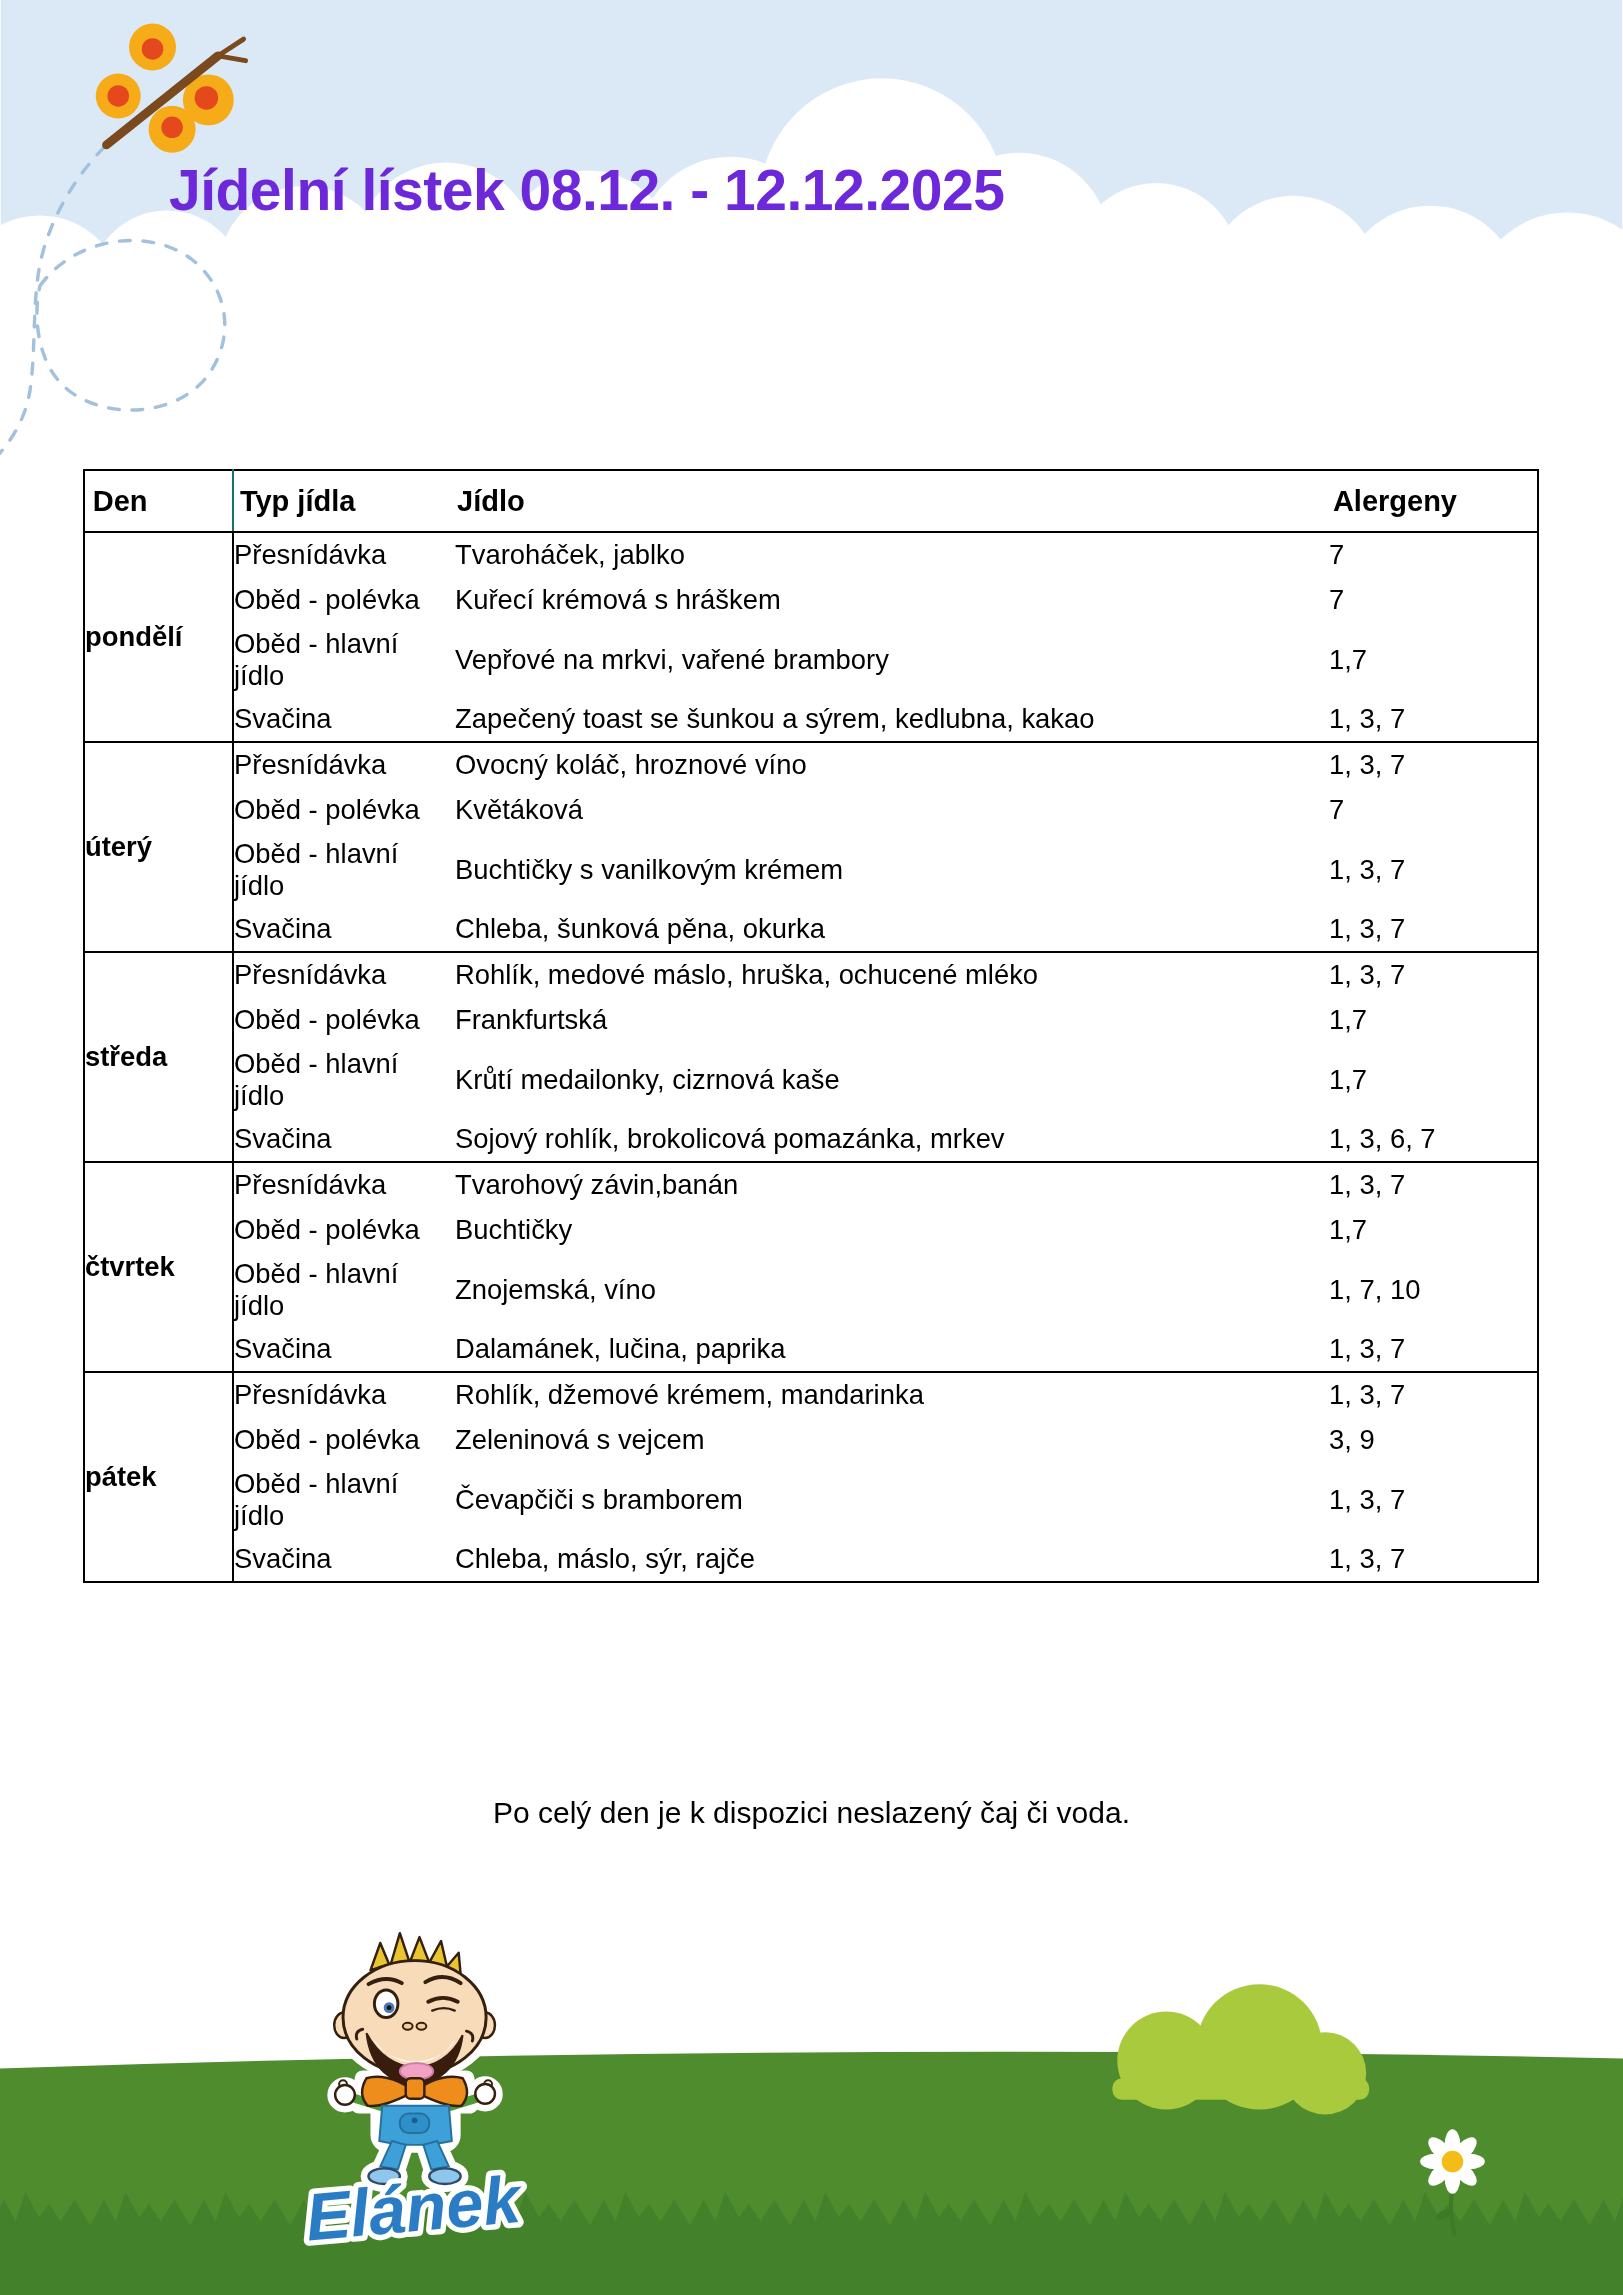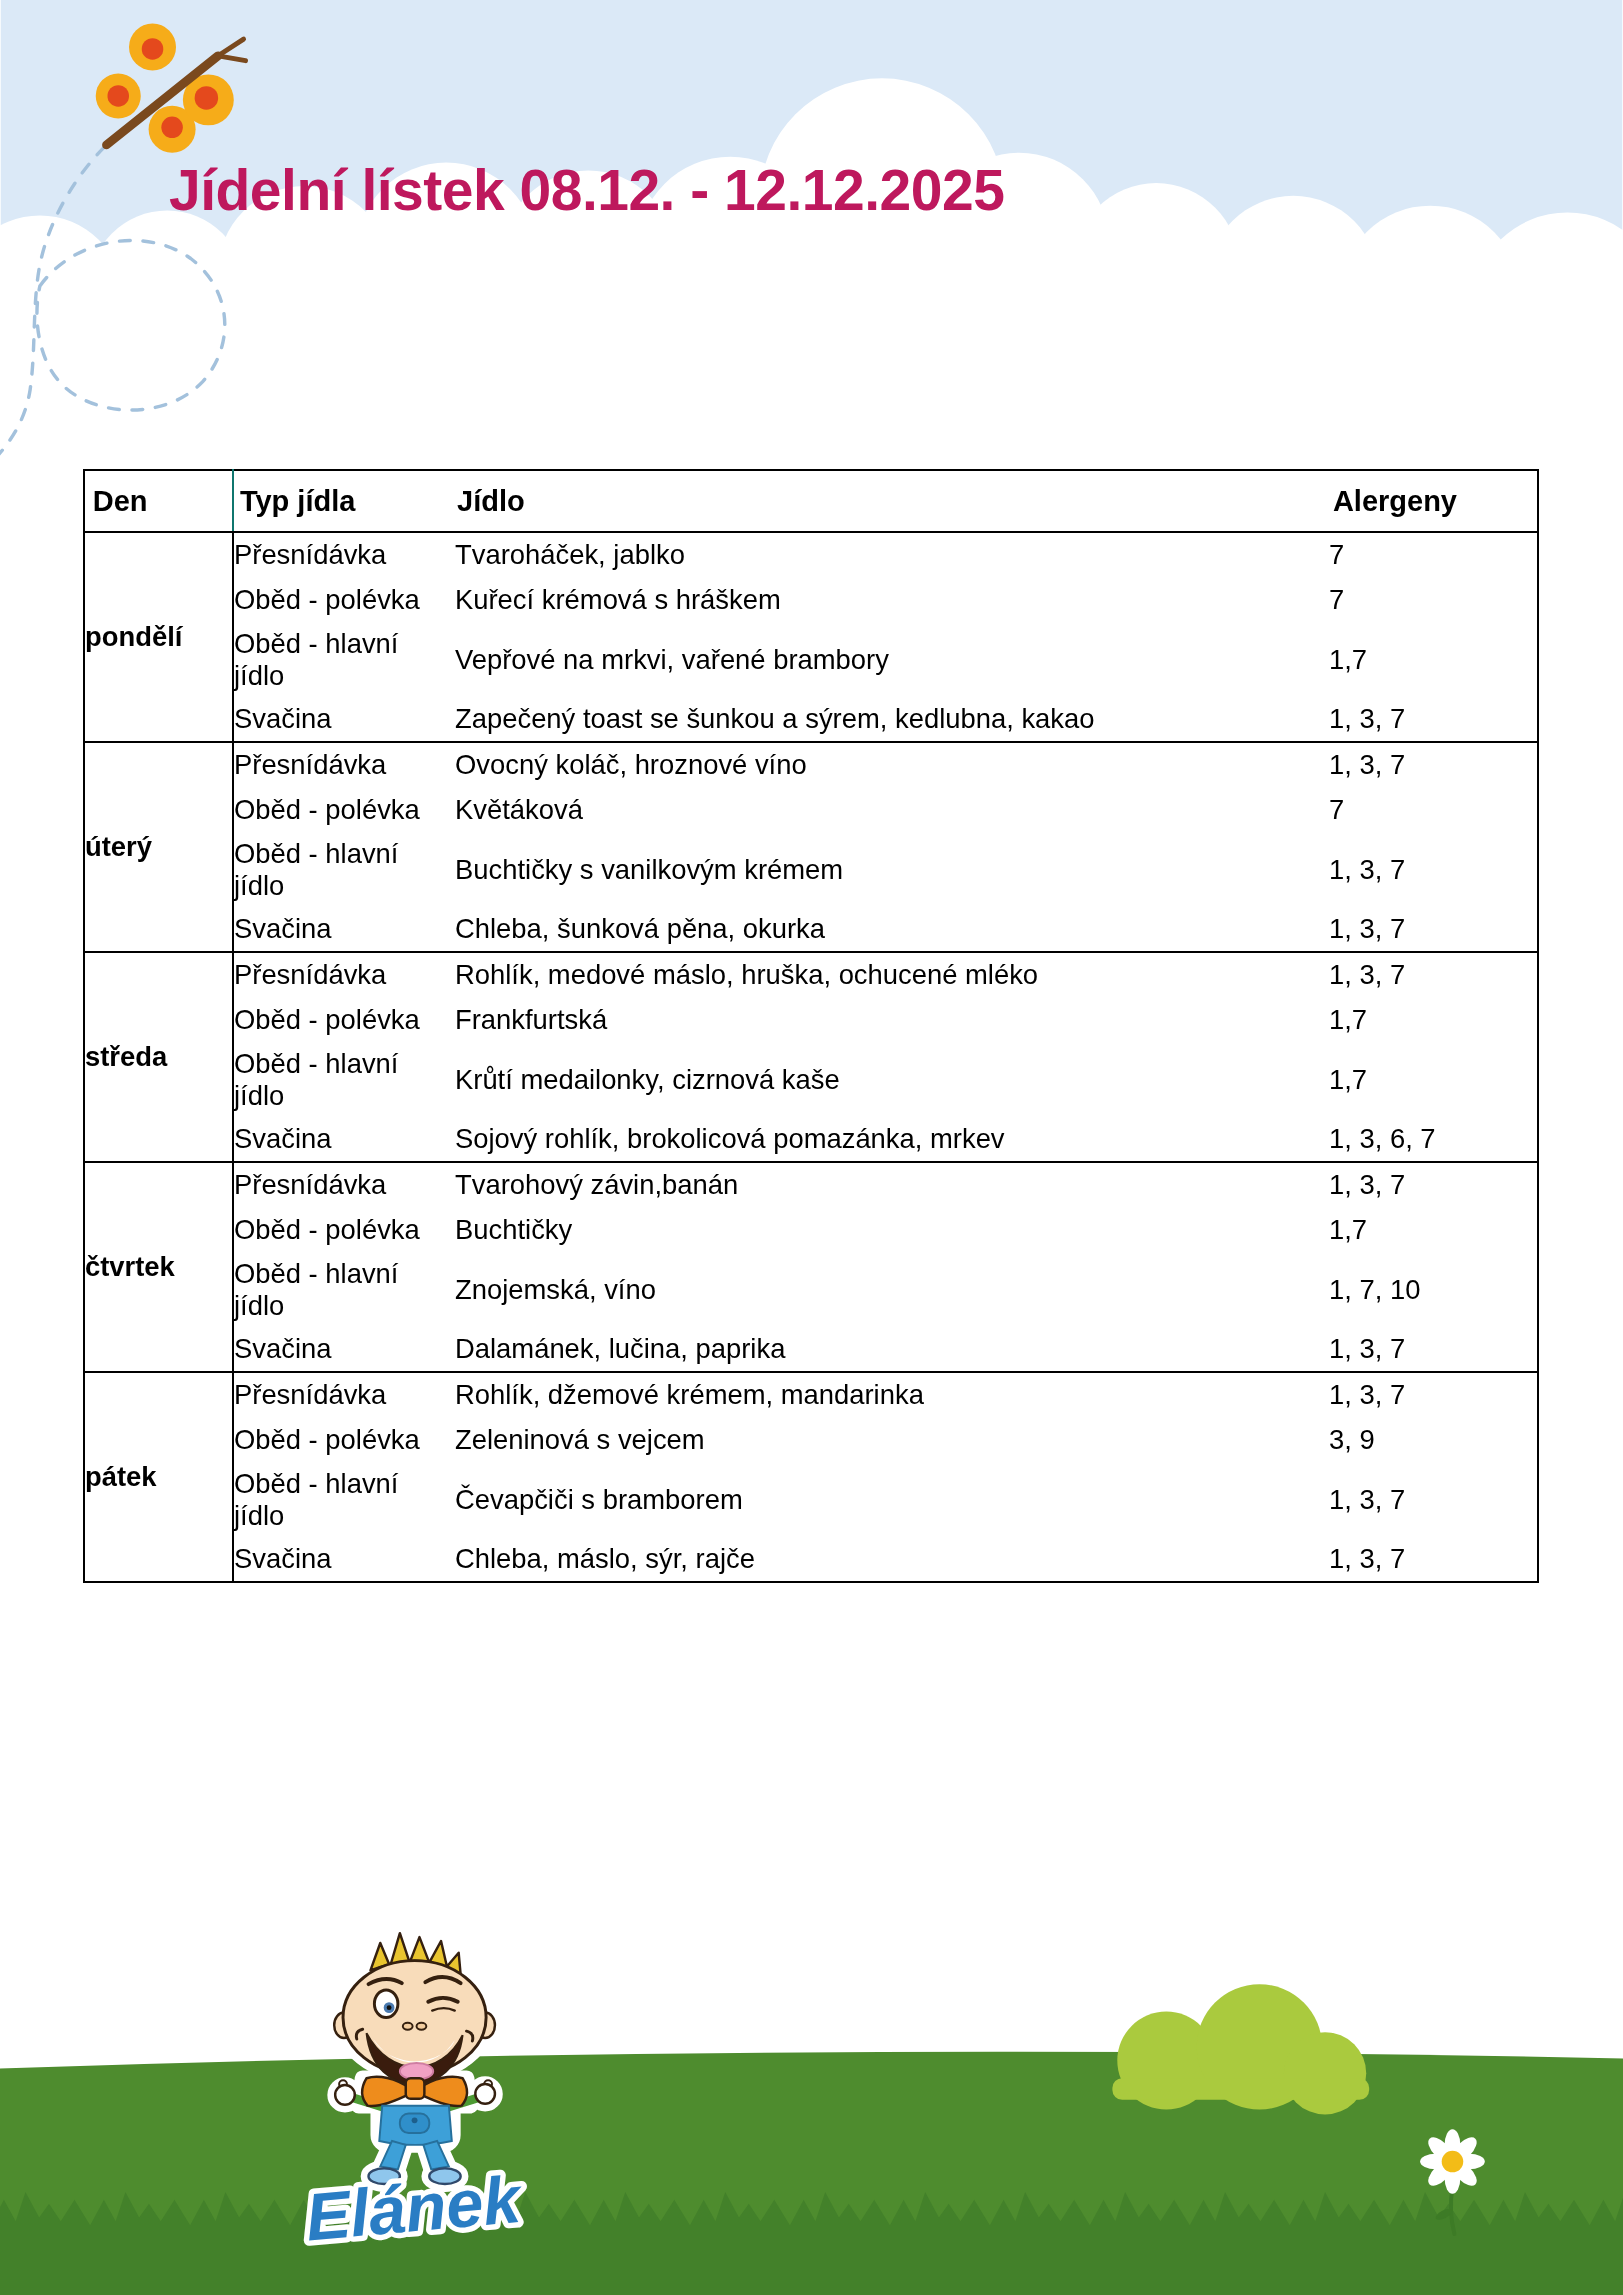--- a/index.html
+++ b/index.html
@@ -3,21 +3,21 @@
 <meta charset="utf-8">
 <style>
   html,body{margin:0;padding:0;background:#fff;}
   body{width:1623px;height:2296px;overflow:hidden;
        font-family:"Liberation Sans","DejaVu Sans",sans-serif;color:#000;}
   #page{position:relative;width:1623px;height:2296px;background:#fff;}
 
   
   #sky-svg{position:absolute;top:0;left:0;z-index:1;}
   .page-title{position:absolute;left:169px;top:160px;z-index:3;
-      font-size:57px;line-height:1.06;font-weight:bold;color:#be185d;
+      font-size:57px;line-height:1.06;font-weight:bold;color:#6d28d9;
       letter-spacing:-0.5px;white-space:nowrap;}
 
   
   table.menu{position:absolute;left:83px;top:469px;width:1454px;z-index:2;
       border-collapse:collapse;table-layout:fixed;background:#fff;
       border:2.9px solid #000;}
   table.menu col.c-day{width:149px;}
   table.menu col.c-type{width:222px;}
   table.menu col.c-food{width:874px;}
   table.menu col.c-alg{width:209px;}
@@ -217,20 +217,21 @@
         <td class="alg">1, 3, 7</td>
       </tr>
       <tr class="r1">
         <td class="mtype">Svačina</td>
         <td class="food">Chleba, máslo, sýr, rajče</td>
         <td class="alg">1, 3, 7</td>
       </tr>
     </tbody>
   </table>
 
+  <div class="note">Po celý den je k dispozici neslazený čaj či voda.</div>
 
   <svg id="footer-svg" width="1623" height="365" viewBox="0 0 1656 372">
 
     <path d="M0,140 Q850,112 1656,130 L1656,372 L0,372 Z" fill="#4e8c2e"></path>
 
     <g fill="#aaca3e">
       <circle cx="1190" cy="132" r="50"></circle>
       <circle cx="1285" cy="118" r="64"></circle>
       <circle cx="1352" cy="145" r="42"></circle>
       <rect x="1135" y="150" width="262" height="22" rx="10"></rect>

